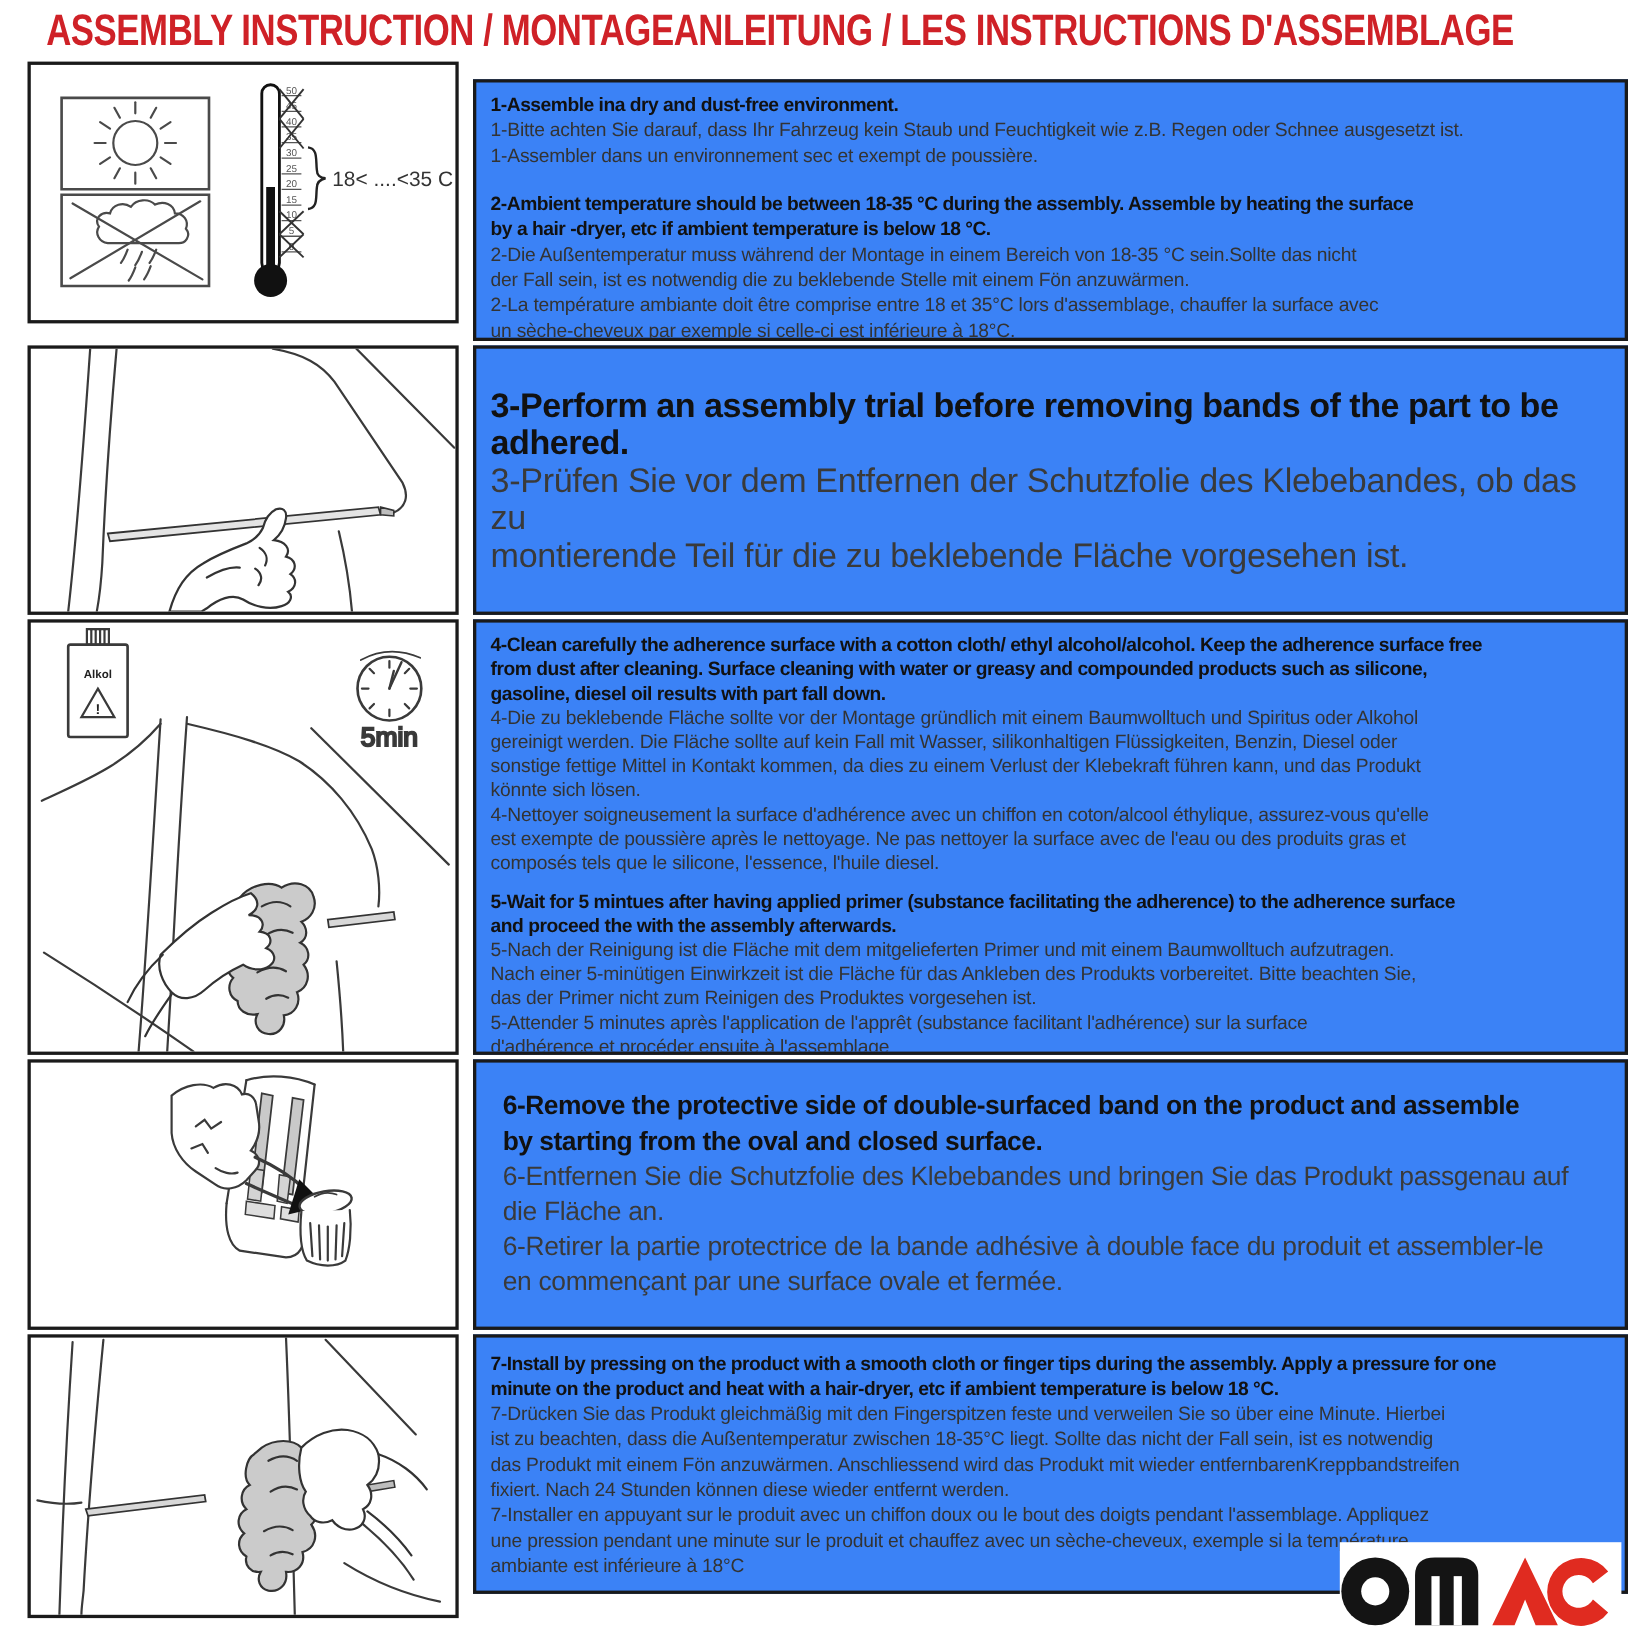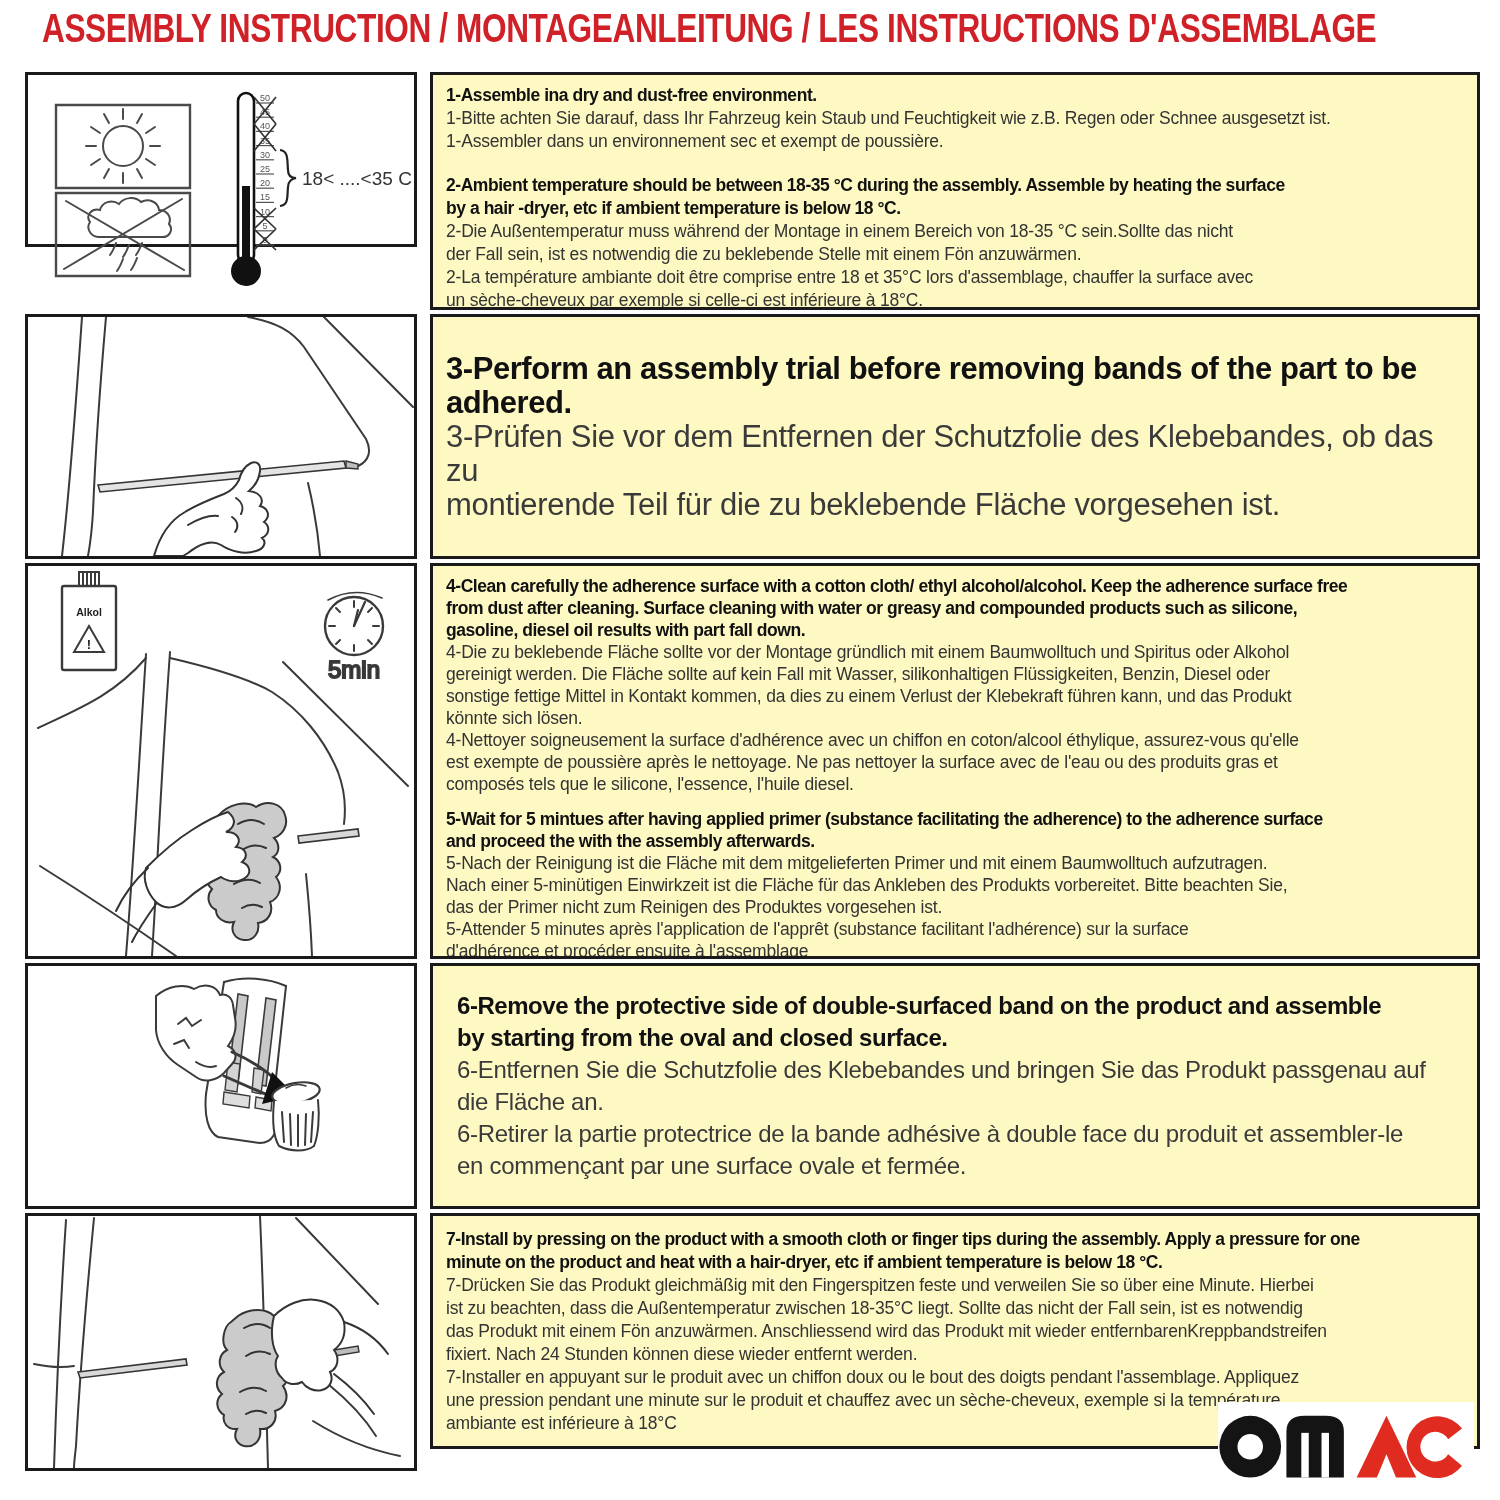--- a/index.html
+++ b/index.html
@@ -2,21 +2,21 @@
 <html><head>
 <meta charset="utf-8">
 <style>
   html,body{margin:0;padding:0;background:#fff;}
   .page{position:relative;width:1500px;height:1500px;background:#fff;overflow:hidden;
         font-family:"Liberation Sans","DejaVu Sans",sans-serif;color:#1c1c1c;}
   .title{position:absolute;left:42px;top:6px;font-size:40px;font-weight:bold;
          letter-spacing:-0.5px;white-space:nowrap;transform:scaleX(0.79);transform-origin:left top;}
   .imgbox{position:absolute;left:25px;width:392px;border:3px solid #1a1a1a;background:#fff;
           box-sizing:border-box;}
-  .textbox{position:absolute;left:430px;width:1050px;border:3px solid #1a1a1a;background:#fef9c3;
+  .textbox{position:absolute;left:430px;width:1050px;border:3px solid #1a1a1a;background:#3b82f6;
            box-sizing:border-box;padding:9px 13px;overflow:hidden;}
   .textbox p{margin:0;white-space:pre-line;}
   .step + .step{margin-top:21px;}
   .sm p{font-size:17.5px;line-height:23px;letter-spacing:-0.2px;color:#333;}
   .dense p{font-size:17.5px;line-height:22px;letter-spacing:-0.2px;color:#333;}
   .dense .step + .step{margin-top:13px;}
   .lg{display:flex;flex-direction:column;justify-content:center;}
   .lg p{font-size:31px;line-height:34px;letter-spacing:-0.3px;color:#3a3a3a;}
   .md{display:flex;flex-direction:column;justify-content:center;}
   .md p{font-size:24px;line-height:32px;letter-spacing:-0.3px;color:#3a3a3a;}
@@ -25,21 +25,21 @@
   .logo{position:absolute;left:1218px;top:1402px;width:256px;height:80px;background:#fff;z-index:3;}
   line,path,rect,circle,ellipse,polygon{vector-effect:non-scaling-stroke;}
 </style>
 </head>
 <body>
 
 <div class="page">
 
   <div class="title" style="color:#cf2127;">ASSEMBLY INSTRUCTION / MONTAGEANLEITUNG / LES INSTRUCTIONS D'ASSEMBLAGE</div>
 
-  <div class="imgbox" style="top:72px;height:175px;">
+  <div class="imgbox" style="top:56px;height:238px;">
     <svg viewBox="0 0 386 232" width="386" height="232">
       <g fill="none" stroke="#4a4a4a" stroke-width="2" stroke-linecap="round">
         <rect x="28" y="30" width="134" height="83" stroke-width="2.4"></rect>
         <g>
           <circle cx="95" cy="71" r="20"></circle>
           <line x1="122" y1="71" x2="132" y2="71"></line>
             <line x1="118" y1="58" x2="127" y2="52"></line>
           <line x1="109" y1="48" x2="114" y2="39"></line>
             <line x1="95" y1="44" x2="95" y2="34"></line>
           <line x1="81" y1="48" x2="76" y2="39"></line>

